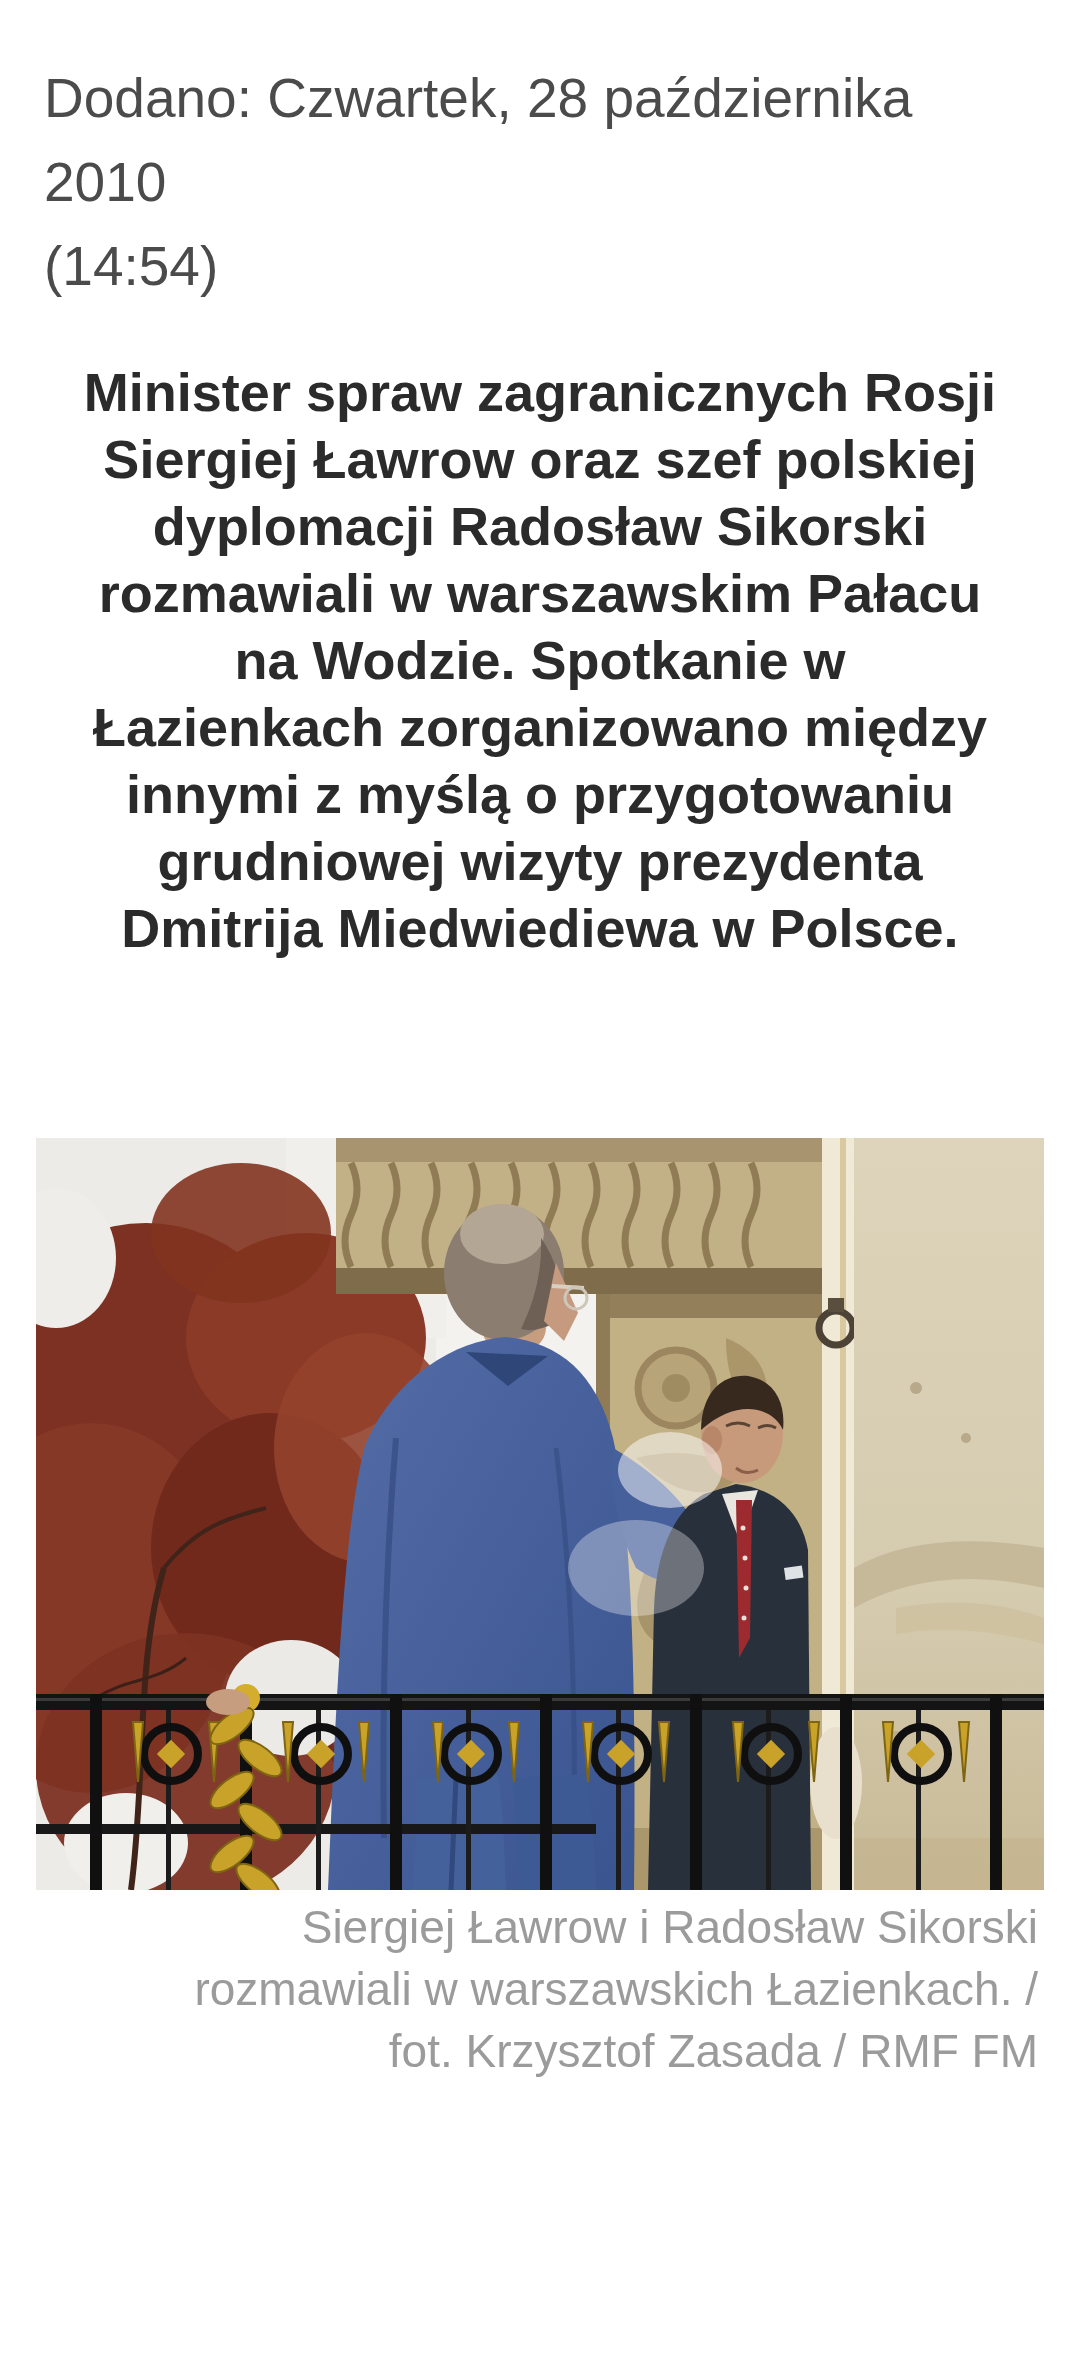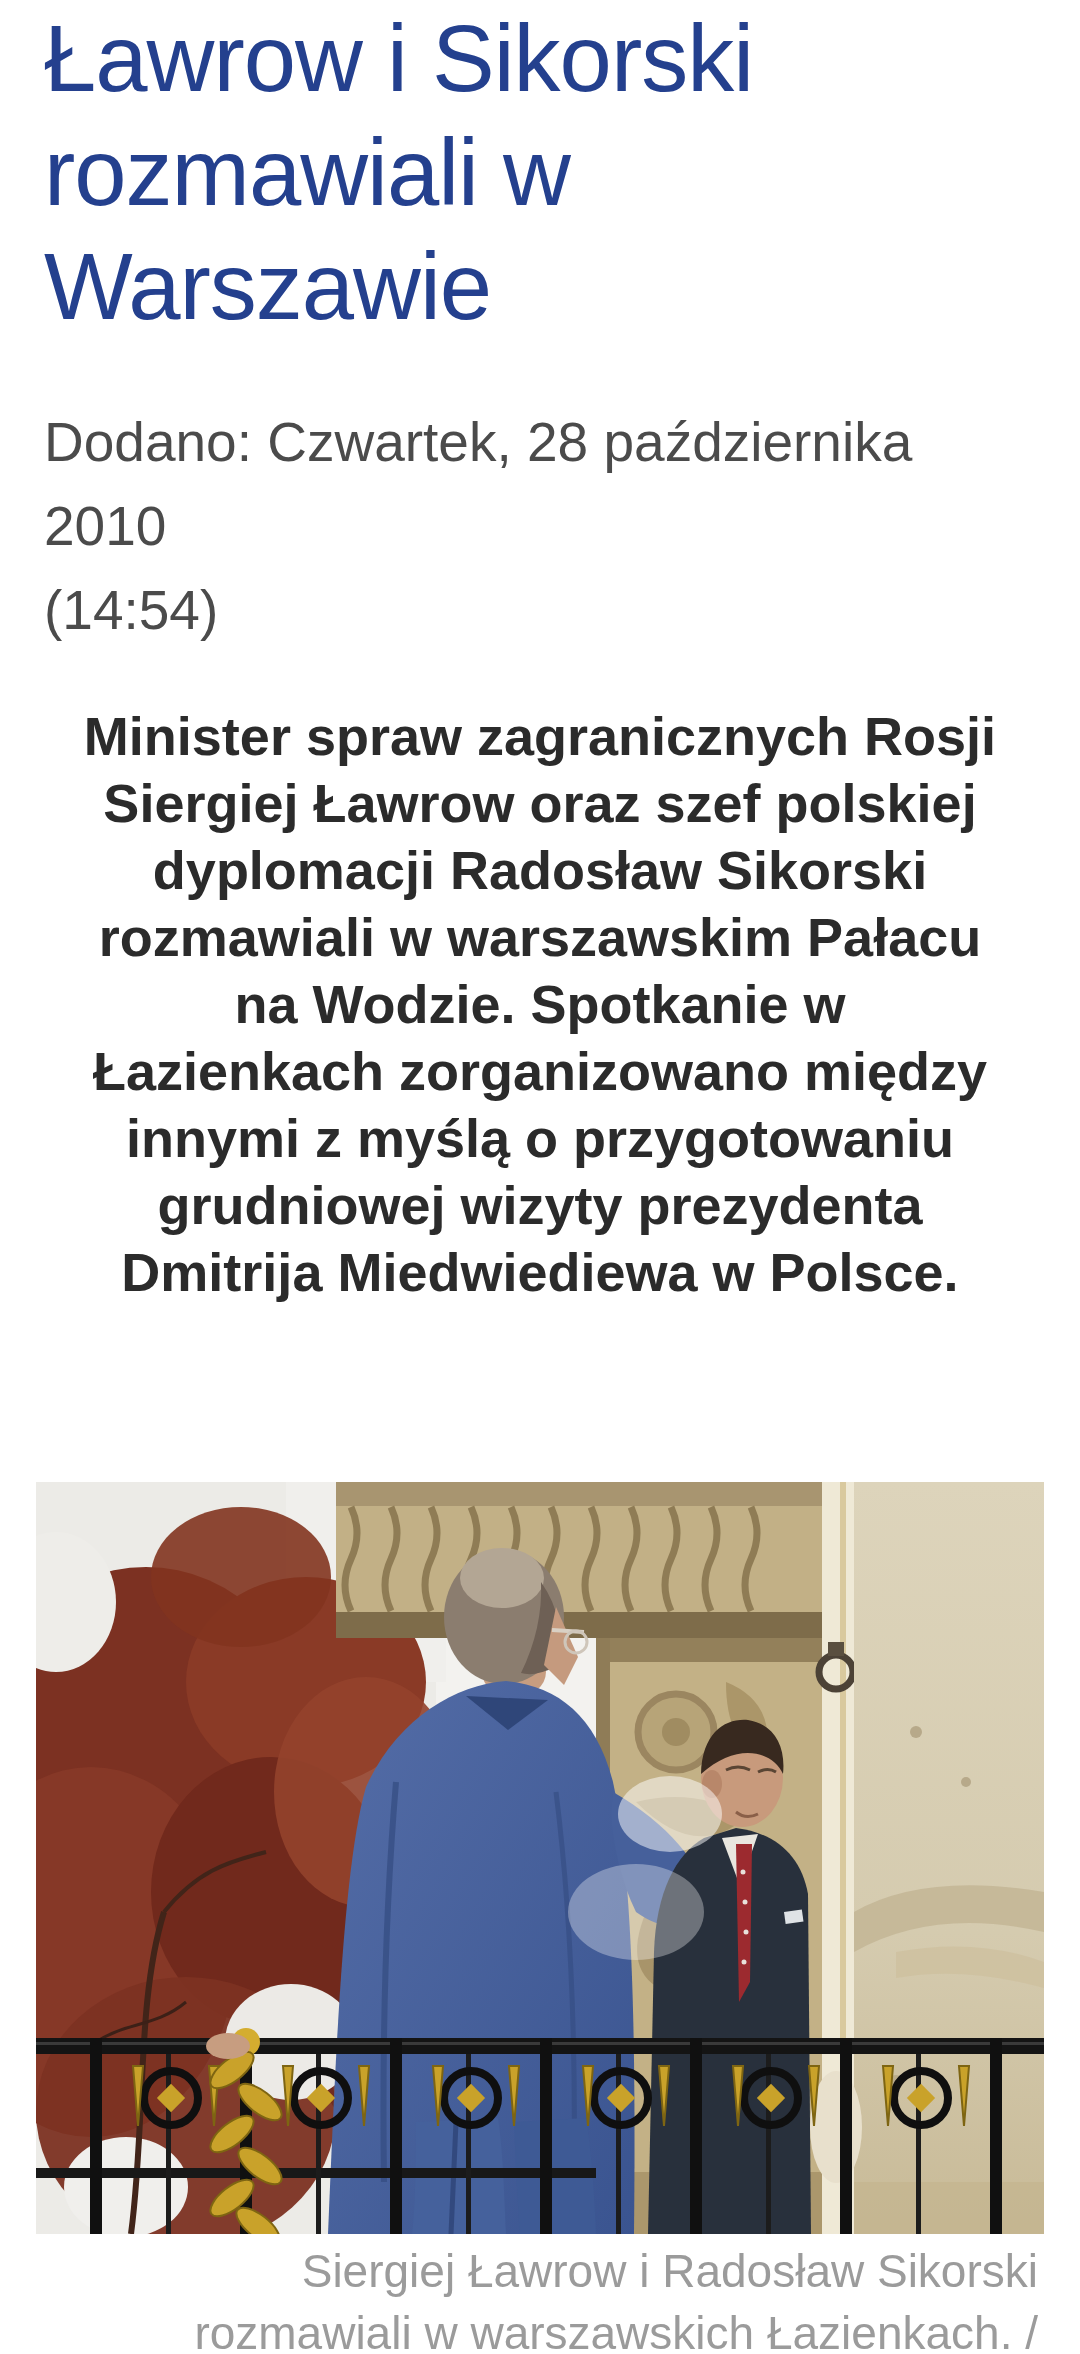--- a/index.html
+++ b/index.html
@@ -59,21 +59,20 @@
     line-height:62px;
     font-weight:400;
     color:var(--caption_gray);
   }
 </style>
 </head>
 <body>
 
 <main class="article">
 
-  <h1 class="headline">Ławrow i Sikorski<br>rozmawiali w<br>Warszawie</h1>
 
   <p class="dateline">Dodano: Czwartek, 28 października 2010<br>(14:54)</p>
 
   <p class="lead">Minister spraw zagranicznych Rosji<br>Siergiej Ławrow oraz szef polskiej<br>dyplomacji Radosław Sikorski<br>rozmawiali w warszawskim Pałacu<br>na Wodzie. Spotkanie w<br>Łazienkach zorganizowano między<br>innymi z myślą o przygotowaniu<br>grudniowej wizyty prezydenta<br>Dmitrija Miedwiediewa w Polsce.</p>
 
   <figure class="photo-figure">
     <div class="photo-frame">
 
       <svg viewBox="0 0 1008 752" preserveAspectRatio="none">
         <defs>

